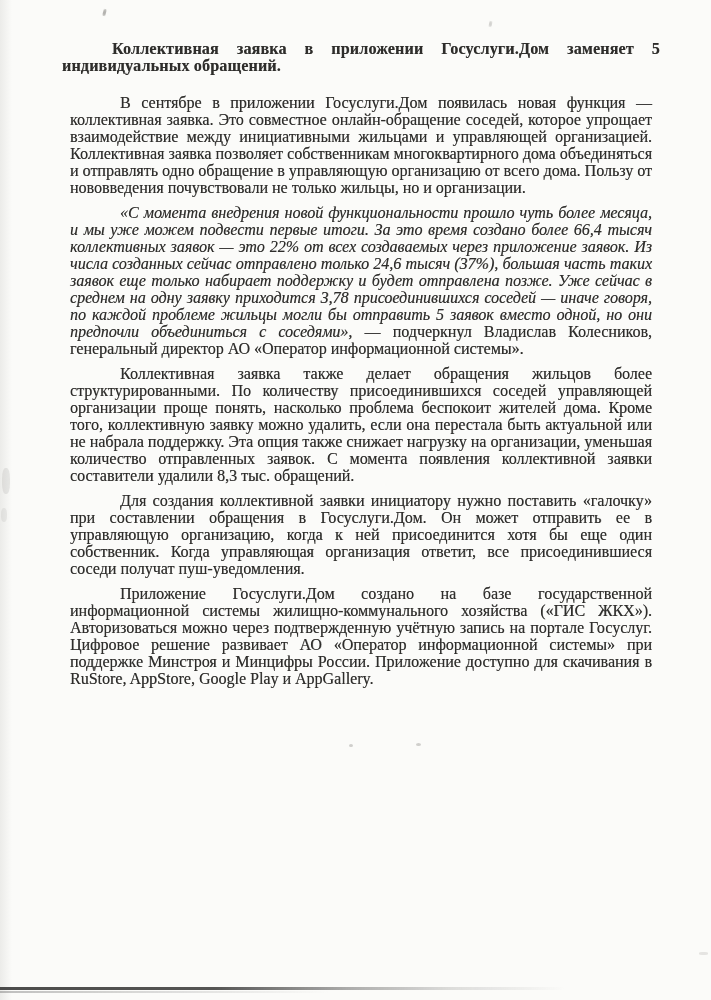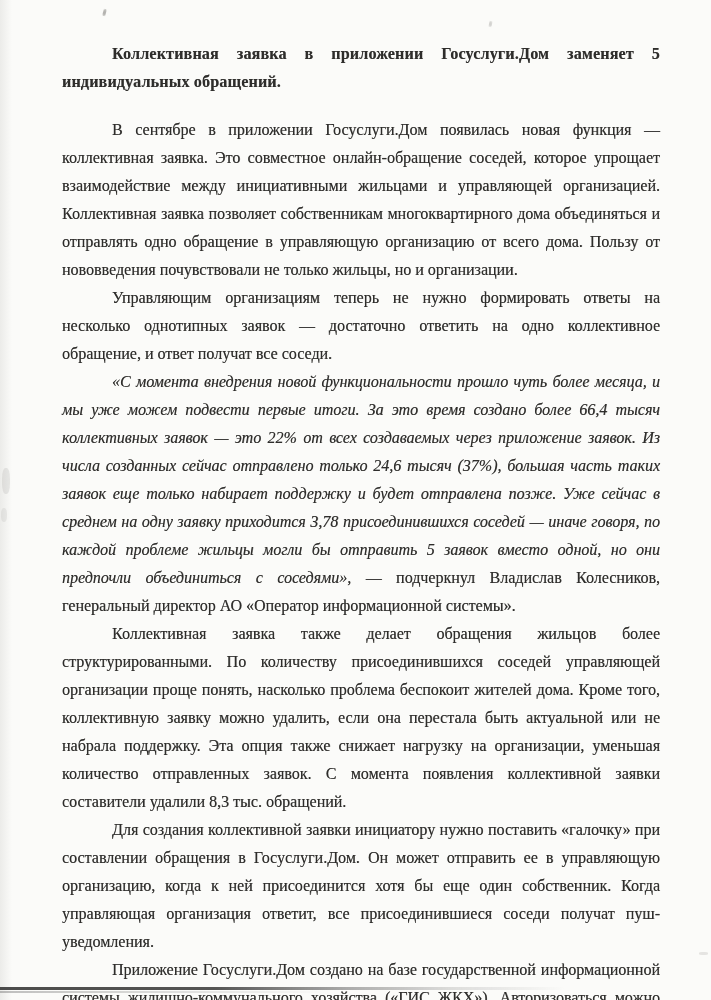--- a/index.html
+++ b/index.html
@@ -14,32 +14,32 @@
     background: #fbfbf9;
     font-family: "Liberation Serif", "DejaVu Serif", serif;
   }
   .page {
     position: absolute;
     inset: 0;
     box-sizing: border-box;
     padding: 40px 51px 0 62px;
     color: #2e2d2b;
     font-size: 16px;
-    line-height: 28px;
+    line-height: 17px;
     text-align: justify;
     text-shadow: 0.3px 0 0 rgba(46,45,43,0.55);
   }
   .doc-title {
     font-weight: 700;
     margin: 0 0 20px 0;
     text-indent: 50px;
     letter-spacing: 0.2px;
   }
   .para {
-    margin: 0;
+    margin: 8px;
     text-indent: 50px;
   }
   .quote-italic {
     font-style: italic;
     font-family: Liberation Serif, serif;
   }
   .quote-attribution {
     font-style: normal;
   }
   
@@ -85,21 +85,20 @@
 </style>
 </head>
 <body>
 
 <div class="page">
 
   <p class="doc-title">Коллективная заявка в приложении Госуслуги.Дом заменяет 5 индивидуальных обращений.</p>
 
   <p class="para">В сентябре в приложении Госуслуги.Дом появилась новая функция — коллективная заявка. Это совместное онлайн-обращение соседей, которое упрощает взаимодействие между инициативными жильцами и управляющей организацией. Коллективная заявка позволяет собственникам многоквартирного дома объединяться и отправлять одно обращение в управляющую организацию от всего дома. Пользу от нововведения почувствовали не только жильцы, но и организации.</p>
 
-  <p class="para">Управляющим организациям теперь не нужно формировать ответы на несколько однотипных заявок — достаточно ответить на одно коллективное обращение, и ответ получат все соседи.</p>
 
   <p class="para"><span class="quote-italic">«С момента внедрения новой функциональности прошло чуть более месяца, и мы уже можем подвести первые итоги. За это время создано более 66,4 тысяч коллективных заявок — это 22% от всех создаваемых через приложение заявок. Из числа созданных сейчас отправлено только 24,6 тысяч (37%), большая часть таких заявок еще только набирает поддержку и будет отправлена позже. Уже сейчас в среднем на одну заявку приходится 3,78 присоединившихся соседей — иначе говоря, по каждой проблеме жильцы могли бы отправить 5 заявок вместо одной, но они предпочли объединиться с соседями»,</span><span class="quote-attribution"> — подчеркнул Владислав Колесников, генеральный директор АО «Оператор информационной системы».</span></p>
 
   <p class="para">Коллективная заявка также делает обращения жильцов более структурированными. По количеству присоединившихся соседей управляющей организации проще понять, насколько проблема беспокоит жителей дома. Кроме того, коллективную заявку можно удалить, если она перестала быть актуальной или не набрала поддержку. Эта опция также снижает нагрузку на организации, уменьшая количество отправленных заявок. С момента появления коллективной заявки составители удалили 8,3 тыс. обращений.</p>
 
   <p class="para">Для создания коллективной заявки инициатору нужно поставить «галочку» при составлении обращения в Госуслуги.Дом. Он может отправить ее в управляющую организацию, когда к ней присоединится хотя бы еще один собственник. Когда управляющая организация ответит, все присоединившиеся соседи получат пуш-уведомления.</p>
 
   <p class="para">Приложение Госуслуги.Дом создано на базе государственной информационной системы жилищно-коммунального хозяйства («ГИС ЖКХ»). Авторизоваться можно через подтвержденную учётную запись на портале Госуслуг. Цифровое решение развивает АО «Оператор информационной системы» при поддержке Минстроя и Минцифры России. Приложение доступно для скачивания в RuStore, AppStore, Google Play и AppGallery.</p>
 
 </div>

